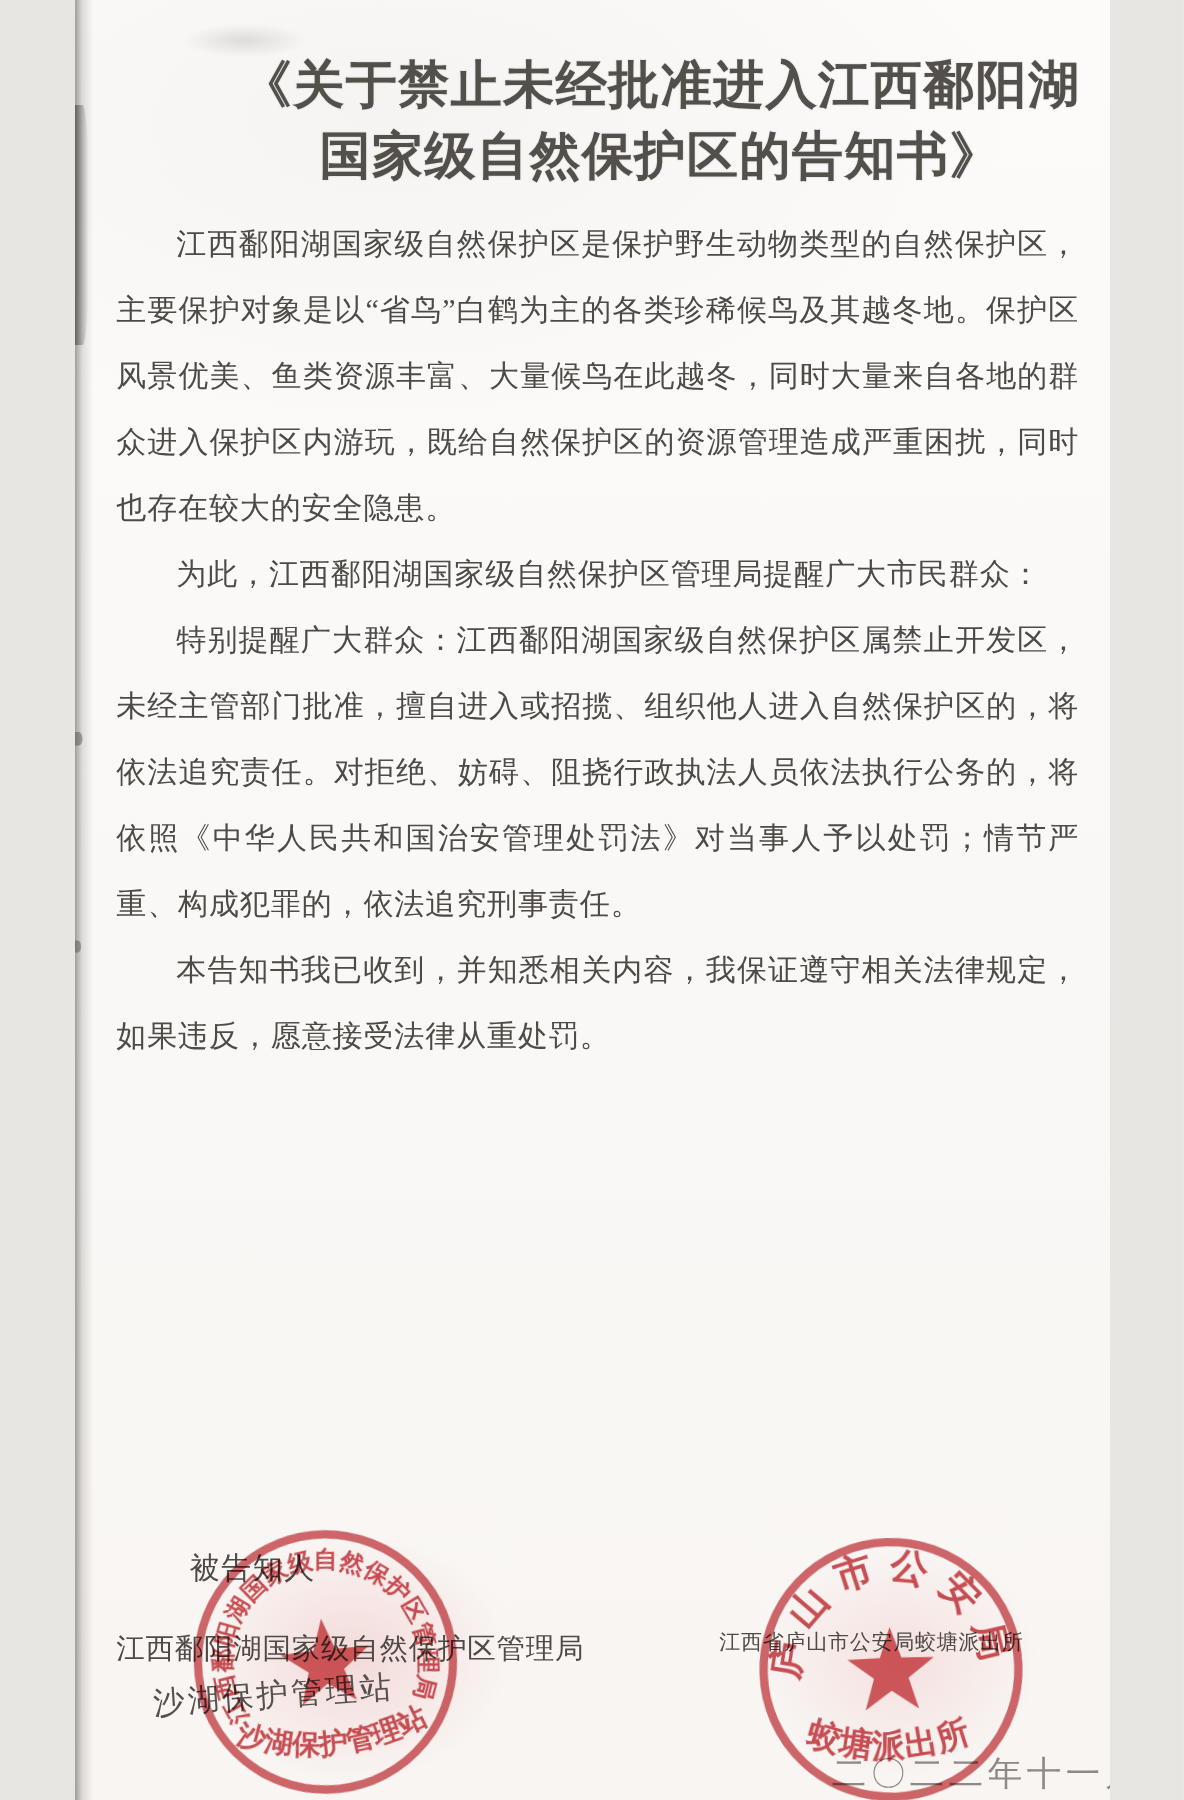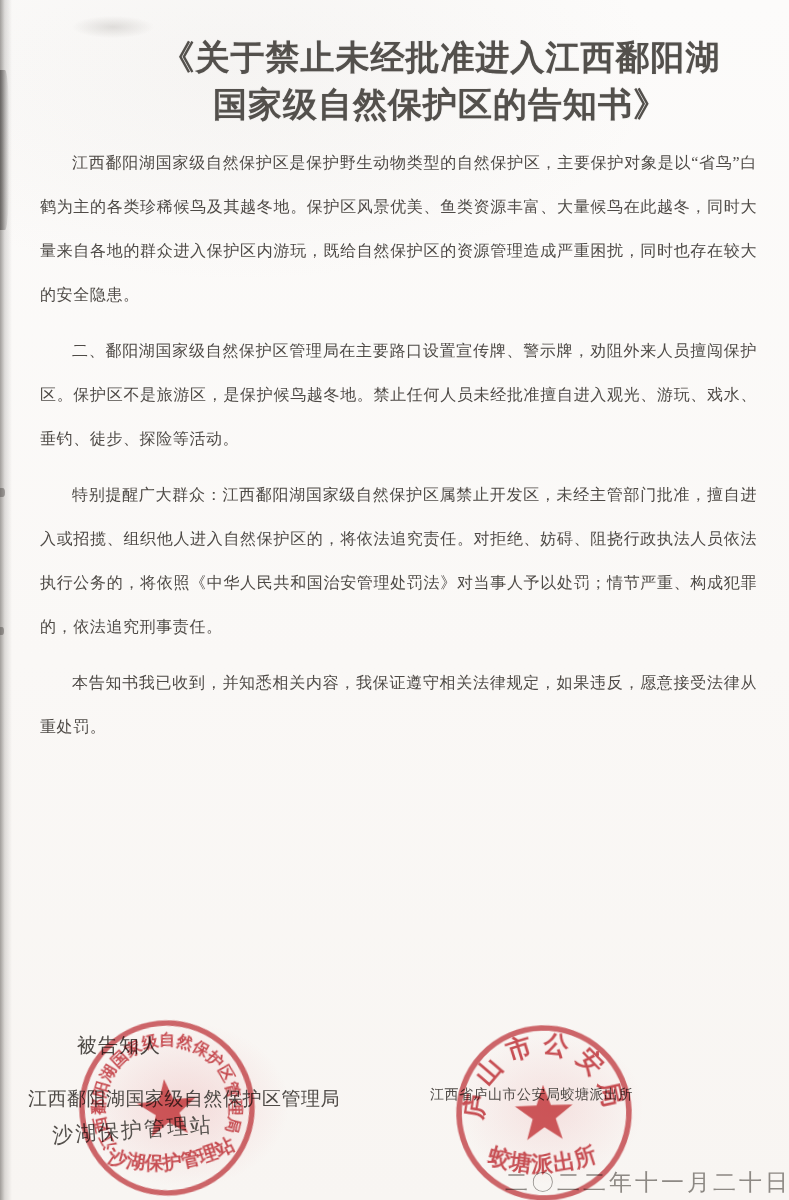--- a/index.html
+++ b/index.html
@@ -1,18 +1,18 @@
 <!DOCTYPE html>
 <html><head>
 <meta charset="utf-8">
 <style>
   html,body { margin:0; padding:0; background:#e8e6e3; }
   .page {
     position:relative;
-    width:789px; height:1200px;
+    width:690px; height:1200px;
     margin:0 auto;
     background:
       radial-gradient(ellipse 600px 300px at 30% 6%, rgba(190,185,178,0.10), transparent 70%),
       linear-gradient(180deg, #fcfbfa 0%, #faf8f6 55%, #f8f5f2 100%);
     overflow:hidden;
     font-family:"Liberation Serif","DejaVu Serif",serif;
   }
   .edge-shadow {
     position:absolute; left:0; top:0; bottom:0; width:12px;
     background:linear-gradient(90deg, rgba(88,84,80,0.55), rgba(88,84,80,0.18) 40%, rgba(88,84,80,0) 100%);
@@ -41,22 +41,22 @@
     font-family:"Liberation Sans","DejaVu Sans",sans-serif;
     font-size:34px; font-weight:700;
     line-height:47px; letter-spacing:1px;
     color:#53504c;
     text-shadow:0 0 1px rgba(83,80,76,0.35);
   }
   .title .tl { display:block; }
 
   .doc-body { margin:13px 20px 0 28px; }
   .doc-body p {
-    margin:12px; text-indent:2em;
-    font-size:16px; line-height:44px;
+    margin:0; text-indent:2em;
+    font-size:20px; line-height:44px;
     letter-spacing:0.6px;
     text-align:justify;
     color:#4e4a46;
   }
 
   .sig { position:absolute; color:#4e4a46; white-space:nowrap; }
   .sig-recipient { left:77px; top:1032px; font-size:20px; letter-spacing:1px; }
   .sig-left-org { left:28px; top:1086px; font-size:19px; letter-spacing:0.5px; }
   .sig-left-station { left:52px; top:1116px; font-size:21px; letter-spacing:2px;
     color:#55514d; transform:rotate(-4deg); }
@@ -87,21 +87,21 @@
   <div class="speck speck1"></div>
   <div class="speck speck2"></div>
 
   <h1 class="title">
     <span class="tl">《关于禁止未经批准进入江西鄱阳湖</span>
     <span class="tl">国家级自然保护区的告知书》</span>
   </h1>
 
   <div class="doc-body">
     <p>江西鄱阳湖国家级自然保护区是保护野生动物类型的自然保护区，主要保护对象是以“省鸟”白鹤为主的各类珍稀候鸟及其越冬地。保护区风景优美、鱼类资源丰富、大量候鸟在此越冬，同时大量来自各地的群众进入保护区内游玩，既给自然保护区的资源管理造成严重困扰，同时也存在较大的安全隐患。</p>
-    <p>二、鄱阳湖国家级自然保护区管理局在主要路口设置宣传牌、警示牌，劝阻外来人员擅闯保护区。保护区不是旅游区，是保护候鸟越冬地。禁止任何人员未经批准擅自进入观光、游玩、戏水、垂钓、徒步、探险等活动。</p>
+    <p>为此，江西鄱阳湖国家级自然保护区管理局提醒广大市民群众：</p>
     <p>特别提醒广大群众：江西鄱阳湖国家级自然保护区属禁止开发区，未经主管部门批准，擅自进入或招揽、组织他人进入自然保护区的，将依法追究责任。对拒绝、妨碍、阻挠行政执法人员依法执行公务的，将依照《中华人民共和国治安管理处罚法》对当事人予以处罚；情节严重、构成犯罪的，依法追究刑事责任。</p>
     <p>本告知书我已收到，并知悉相关内容，我保证遵守相关法律规定，如果违反，愿意接受法律从重处罚。</p>
   </div>
 
   <span class="sig sig-recipient">被告知人</span>
   <span class="sig sig-left-org">江西鄱阳湖国家级自然保护区管理局</span>
   <span class="sig sig-left-station">沙湖保护管理站</span>
   <span class="sig sig-right-org">江西省庐山市公安局蛟塘派出所</span>
   <span class="sig sig-date">二〇二二年十一月二十日</span>
 

